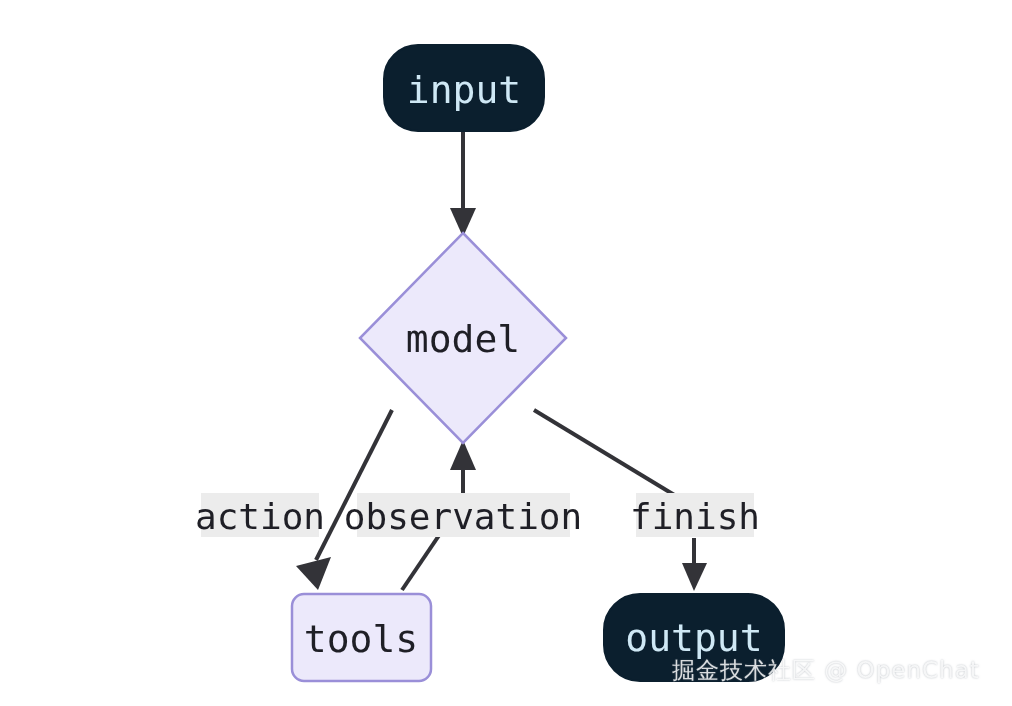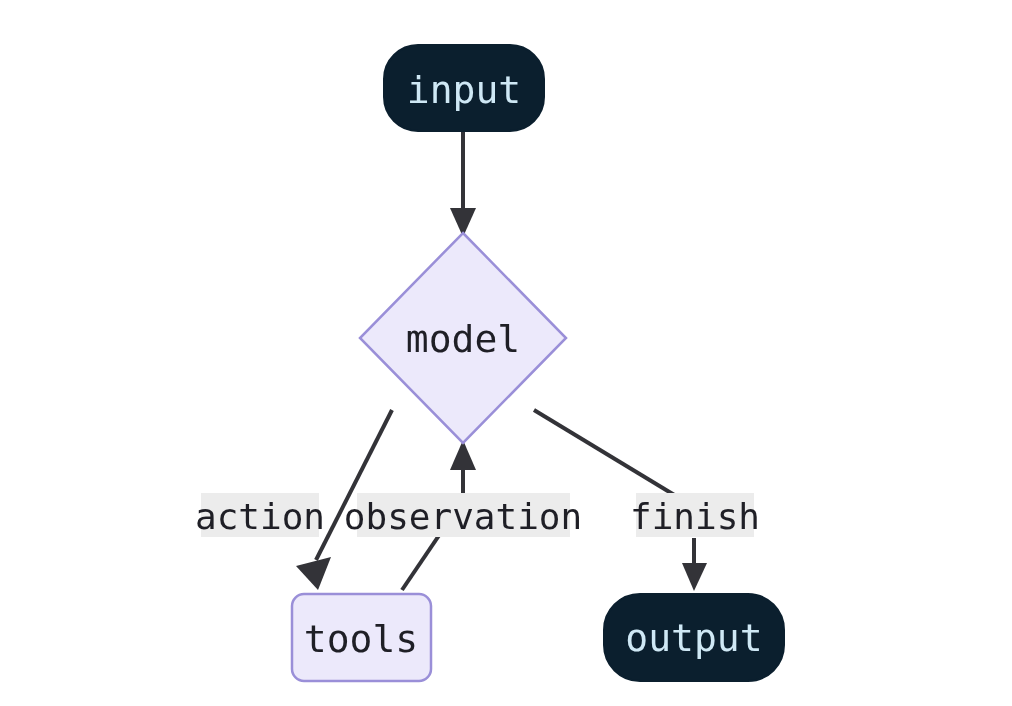--- a/index.html
+++ b/index.html
@@ -125,14 +125,15 @@
       <text class="node-label node-label-light" x="361" y="639">tools</text>
     </g>
 
     <g>
       <rect x="604" y="594" width="180" height="87" rx="36" ry="36" fill="#0b1f2e" stroke="#0b1f2e" stroke-width="2"></rect>
       <text class="node-label node-label-dark" x="694" y="638">output</text>
     </g>
 
   </svg>
 
+  <div class="watermark">掘金技术社区 @ OpenChat</div>
 
 </div>
 
 </body></html>

